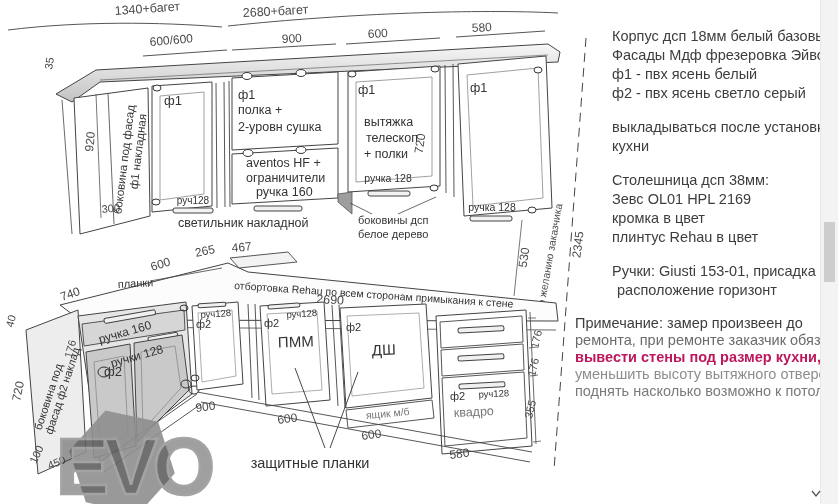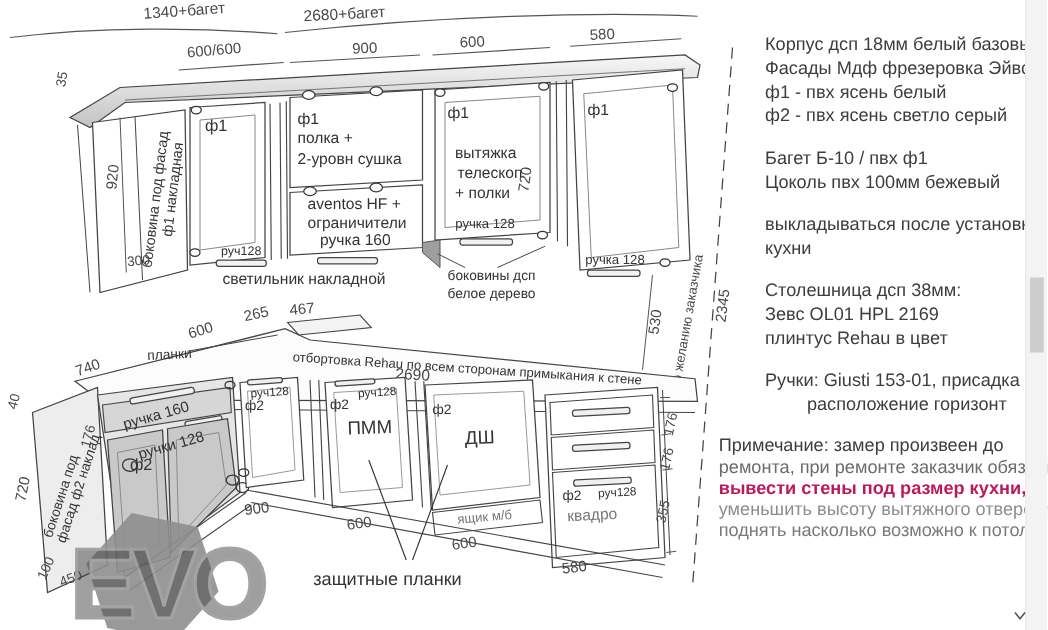--- a/index.html
+++ b/index.html
@@ -10,21 +10,21 @@
   svg text{font-family:"Liberation Sans",sans-serif;fill:#3d3d3d;}
   .dim{fill:#4a4a4a;}
   .lbl{fill:#333;}
   .gray-lbl{fill:#777;}
   
   .notes{position:absolute;left:572px;top:27px;width:262px;font-size:14.5px;
          line-height:19px;color:#3d3d3d;}
   .nblock{margin:0 0 15px 0;padding-left:40px;}
   .nblock.note-final{padding-left:3px;line-height:17px;margin-bottom:14px;}
   .nline{white-space:nowrap;}
-  .nline.sp{padding-left:5px;text-align:center;}
+  .nline.sp{padding-left:5px;}
   .fade0{color:#3d3d3d;}
   .fade1{color:#6b6b6b;}
   .fade2{color:#be185d;font-weight:bold;}
   .fade3{color:#8d8d8d;}
   .fade4{color:#7a7a7a;}
   
   .sb-track{position:absolute;right:0;top:0;width:17px;height:504px;background:#f3f3f3;
             border-left:1px solid #e9e9e9;}
   .sb-thumb{position:absolute;right:3px;top:222px;width:11px;height:60px;background:#cdcdcd;}
   .sb-chevron{position:absolute;right:16px;top:485px;width:12px;height:10px;cursor:pointer;}
@@ -282,30 +282,27 @@
   </div>
 
   <div class="notes">
     <div class="nblock">
       <div class="nline">Корпус дсп 18мм белый базовый</div>
       <div class="nline">Фасады Мдф фрезеровка Эйвон:</div>
       <div class="nline">ф1 - пвх ясень белый</div>
       <div class="nline">ф2 - пвх ясень светло серый</div>
     </div>
     <div class="nblock">
-      <div class="nline">Багет Б-10 / пвх ф1</div>
-      <div class="nline">Цоколь пвх 100мм бежевый</div>
-    </div>
-    <div class="nblock">
       <div class="nline">выкладываться после установки</div>
       <div class="nline">кухни</div>
     </div>
     <div class="nblock">
       <div class="nline">Столешница дсп 38мм:</div>
       <div class="nline">Зевс OL01 HPL 2169</div>
+      <div class="nline">кромка в цвет</div>
       <div class="nline">плинтус Rehau в цвет</div>
     </div>
     <div class="nblock">
       <div class="nline">Ручки: Giusti 153-01, присадка на</div>
       <div class="nline sp">расположение горизонт</div>
     </div>
     <div class="nblock note-final">
       <div class="nline fade0">Примечание: замер произвеен до</div>
       <div class="nline fade1">ремонта, при ремонте заказчик обязуется</div>
       <div class="nline fade2">вывести стены под размер кухни,</div>

